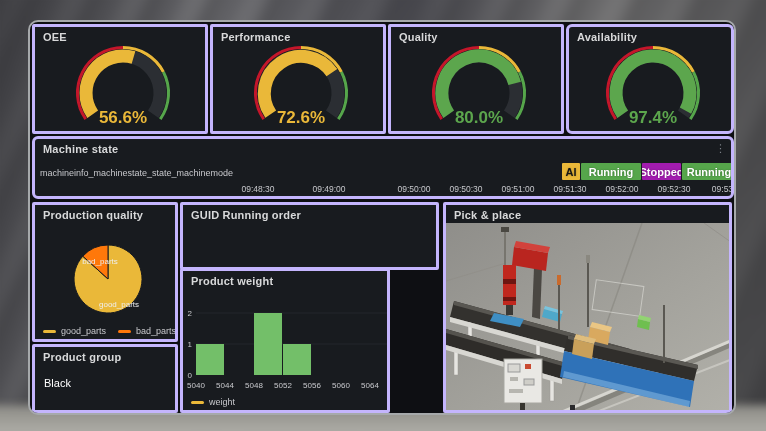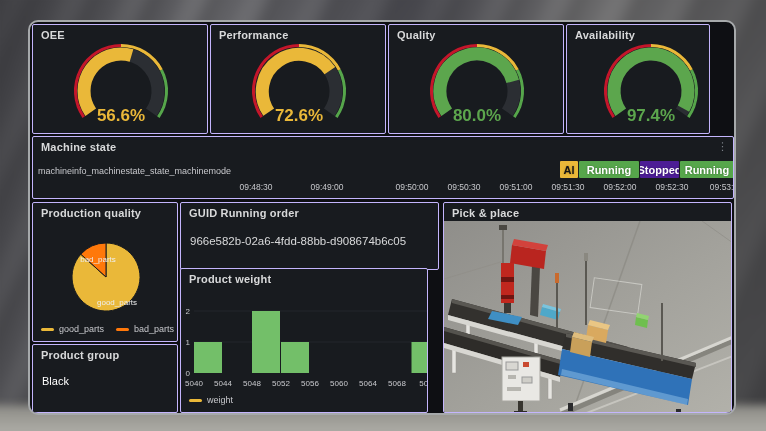--- a/index.html
+++ b/index.html
@@ -8,21 +8,21 @@
   
   .bg{position:absolute;inset:-12px;filter:blur(6px);
       background:
         linear-gradient(104deg, rgba(52,52,56,.85) 0%, rgba(118,118,120,.35) 26%, rgba(64,64,70,.75) 48%, rgba(128,127,124,.45) 68%, rgba(58,58,60,.9) 100%),
         repeating-linear-gradient(115deg,#57575c 0 16px,#6e6e72 16px 38px,#4a4a4e 38px 55px),
         linear-gradient(#5a5a5e 0%,#77766f 70%,#a5a49e 100%);}
   .bg-floor{position:absolute;left:-12px;right:-12px;bottom:-8px;height:34px;filter:blur(4px);
       background:linear-gradient(#8d8c86,#b5b4ae);}
   .dashboard{position:absolute;left:28px;top:20px;width:708px;height:395px;box-sizing:border-box;
       background:#0e0f13;border:2px solid rgba(205,207,210,.8);border-radius:10px;overflow:hidden;}
-  .panel{position:absolute;background:#181b1f;border:1px solid #c4b5fd;border-radius:2px;box-sizing:border-box;overflow:hidden;}
+  .panel{position:absolute;background:#181b1f;border:3px solid #c4b5fd;border-radius:2px;box-sizing:border-box;overflow:hidden;}
   .ptitle{position:absolute;top:4px;left:8px;font-size:11px;font-weight:700;color:#d8d9da;letter-spacing:.2px;white-space:nowrap;}
   .kebab{position:absolute;top:4px;right:5px;color:#7b8087;font-size:11px;line-height:10px;cursor:pointer;}
   .value-text{position:absolute;left:9px;font-size:11.5px;color:#d8d9da;white-space:nowrap;}
   .series-label{position:absolute;left:5px;top:29px;font-size:9px;color:#c7c8cc;}
   .seg{position:absolute;top:0;height:17px;border-radius:1px;font-size:11px;font-weight:700;
        display:flex;align-items:center;justify-content:center;overflow:hidden;
        text-shadow:0 0 2px rgba(0,0,0,.35);}
   .tick{position:absolute;transform:translateX(-50%);font-size:8.5px;color:#c7c8cc;white-space:nowrap;}
   .legend{position:absolute;left:8px;display:flex;gap:12px;align-items:center;}
   .legend-item{display:flex;gap:5px;align-items:center;font-size:9px;color:#c7c8cc;cursor:pointer;}
@@ -64,41 +64,41 @@
         <div class="ptitle">Quality</div>
         <svg width="176" height="92" style="position:absolute;left:0;top:16px;">
           <path d="M50.7 76.1 A45.5 45.5 0 0 1 88.0 4.5" stroke="#C4162A" stroke-width="3" fill="none"></path>
           <path d="M88.0 4.5 A45.5 45.5 0 0 1 128.4 29.0" stroke="#EAB839" stroke-width="3" fill="none"></path>
           <path d="M128.4 29.0 A45.5 45.5 0 0 1 125.3 76.1" stroke="#56A64B" stroke-width="3" fill="none"></path>
           <path d="M57.7 71.2 A37 37 0 1 1 118.3 71.2" stroke="#2b2e33" stroke-width="13" fill="none"></path>
           <path d="M57.7 71.2 A37 37 0 1 1 123.7 40.4" stroke="#5CA64D" stroke-width="13" fill="none"></path>
           <text x="88" y="80" text-anchor="middle" font-size="17" font-weight="bold" fill="#5CA64D">80.0%</text>
         </svg>
       </div>
-      <div class="panel" style="left: 536px; top: 2px; width: 144px; height: 110px;">
+      <div class="panel" style="left: 536px; top: 2px; width: 168px; height: 110px; border-radius: 6px;">
         <div class="ptitle">Availability</div>
         <svg width="168" height="92" style="position:absolute;left:0;top:16px;">
           <path d="M46.7 76.1 A45.5 45.5 0 0 1 84.0 4.5" stroke="#C4162A" stroke-width="3" fill="none"></path>
           <path d="M84.0 4.5 A45.5 45.5 0 0 1 124.4 29.0" stroke="#EAB839" stroke-width="3" fill="none"></path>
           <path d="M124.4 29.0 A45.5 45.5 0 0 1 121.3 76.1" stroke="#56A64B" stroke-width="3" fill="none"></path>
           <path d="M53.7 71.2 A37 37 0 1 1 114.3 71.2" stroke="#2b2e33" stroke-width="13" fill="none"></path>
           <path d="M53.7 71.2 A37 37 0 1 1 116.5 67.7" stroke="#5CA64D" stroke-width="13" fill="none"></path>
           <text x="84" y="80" text-anchor="middle" font-size="17" font-weight="bold" fill="#5CA64D">97.4%</text>
         </svg>
       </div>
     </div>
 
-  <section class="panel" id="panel-machine" style="left:2px;top:114px;width:702px;height:63px;">
+  <section class="panel" id="panel-machine" style="left:2px;top:114px;width:702px;height:63px;border-radius:6px;">
     <div class="ptitle">Machine state</div>
     <div class="kebab">⋮</div>
     <div class="series-label">machineinfo_machinestate_state_machinemode</div>
     <div id="state-track" style="position:absolute;left:0;top:24px;height:17px;width:702px;">
         <div class="seg" style="left: 527px; width: 18px; background: rgb(234, 184, 57); color: rgb(20, 20, 20);">Al</div>
         <div class="seg" style="left: 546px; width: 60px; background: rgb(86, 166, 75); color: rgb(255, 255, 255);">Running</div>
-        <div class="seg" style="left: 607px; width: 39px; background: #4c1d95; color: rgb(255, 255, 255);">Stopped</div>
+        <div class="seg" style="left: 607px; width: 39px; background: #a21caf; color: rgb(255, 255, 255);">Stopped</div>
         <div class="seg" style="left: 647px; width: 54px; background: rgb(86, 166, 75); color: rgb(255, 255, 255);">Running</div>
       </div>
     <div id="state-axis" style="position:absolute;left:0;top:45px;height:12px;width:702px;">
         <div class="tick" style="left: 223px;">09:48:30</div>
         <div class="tick" style="left: 258px; margin-left: 36px;">09:49:00</div>
         <div class="tick" style="left: 327px; margin-top: 44px;">09:49:30</div>
         <div class="tick" style="left: 379px;">09:50:00</div>
         <div class="tick" style="left: 431px;">09:50:30</div>
         <div class="tick" style="left: 483px;">09:51:00</div>
         <div class="tick" style="left: 535px;">09:51:30</div>
@@ -123,24 +123,23 @@
         </div>
         <div class="legend-item">
           <div class="dash" style="background: rgb(255, 120, 10);"></div>
           <span>bad_parts</span>
         </div>
       </div>
   </section>
 
   <section class="panel" id="panel-guid" style="left:150px;top:180px;width:259px;height:68px;padding-left:40px;">
     <div class="ptitle">GUID Running order</div>
-    <div class="value-text" style="top:32px;">966e582b-02a6-4fdd-88bb-d908674b6c05</div>
-  </section>
-
-  <section class="panel" id="panel-weight" style="left:150px;top:246px;width:248px;height:145px;">
+  </section>
+
+  <section class="panel" id="panel-weight" style="left:150px;top:246px;width:210px;height:145px;">
     <div class="ptitle">Product weight</div>
     <svg id="bars-svg" style="position:absolute;left:0;top:22px;" width="259" height="100">
         <text x="9" y="85" text-anchor="end" font-size="8" fill="#c7c8cc">0</text>
         <line x1="13" x2="259" y1="51" y2="51" stroke="#23262c" stroke-width="1"></line>
         <text x="9" y="54" text-anchor="end" font-size="8" fill="#c7c8cc">1</text>
         <line x1="13" x2="259" y1="20" y2="20" stroke="#23262c" stroke-width="1"></line>
         <text x="9" y="23" text-anchor="end" font-size="8" fill="#c7c8cc">2</text>
         <rect x="13.0" y="51" width="28.0" height="31" fill="#73BF69"></rect>
         <rect x="71.0" y="20" width="28.0" height="62" fill="#73BF69"></rect>
         <rect x="100.0" y="51" width="28.0" height="31" fill="#73BF69"></rect>

